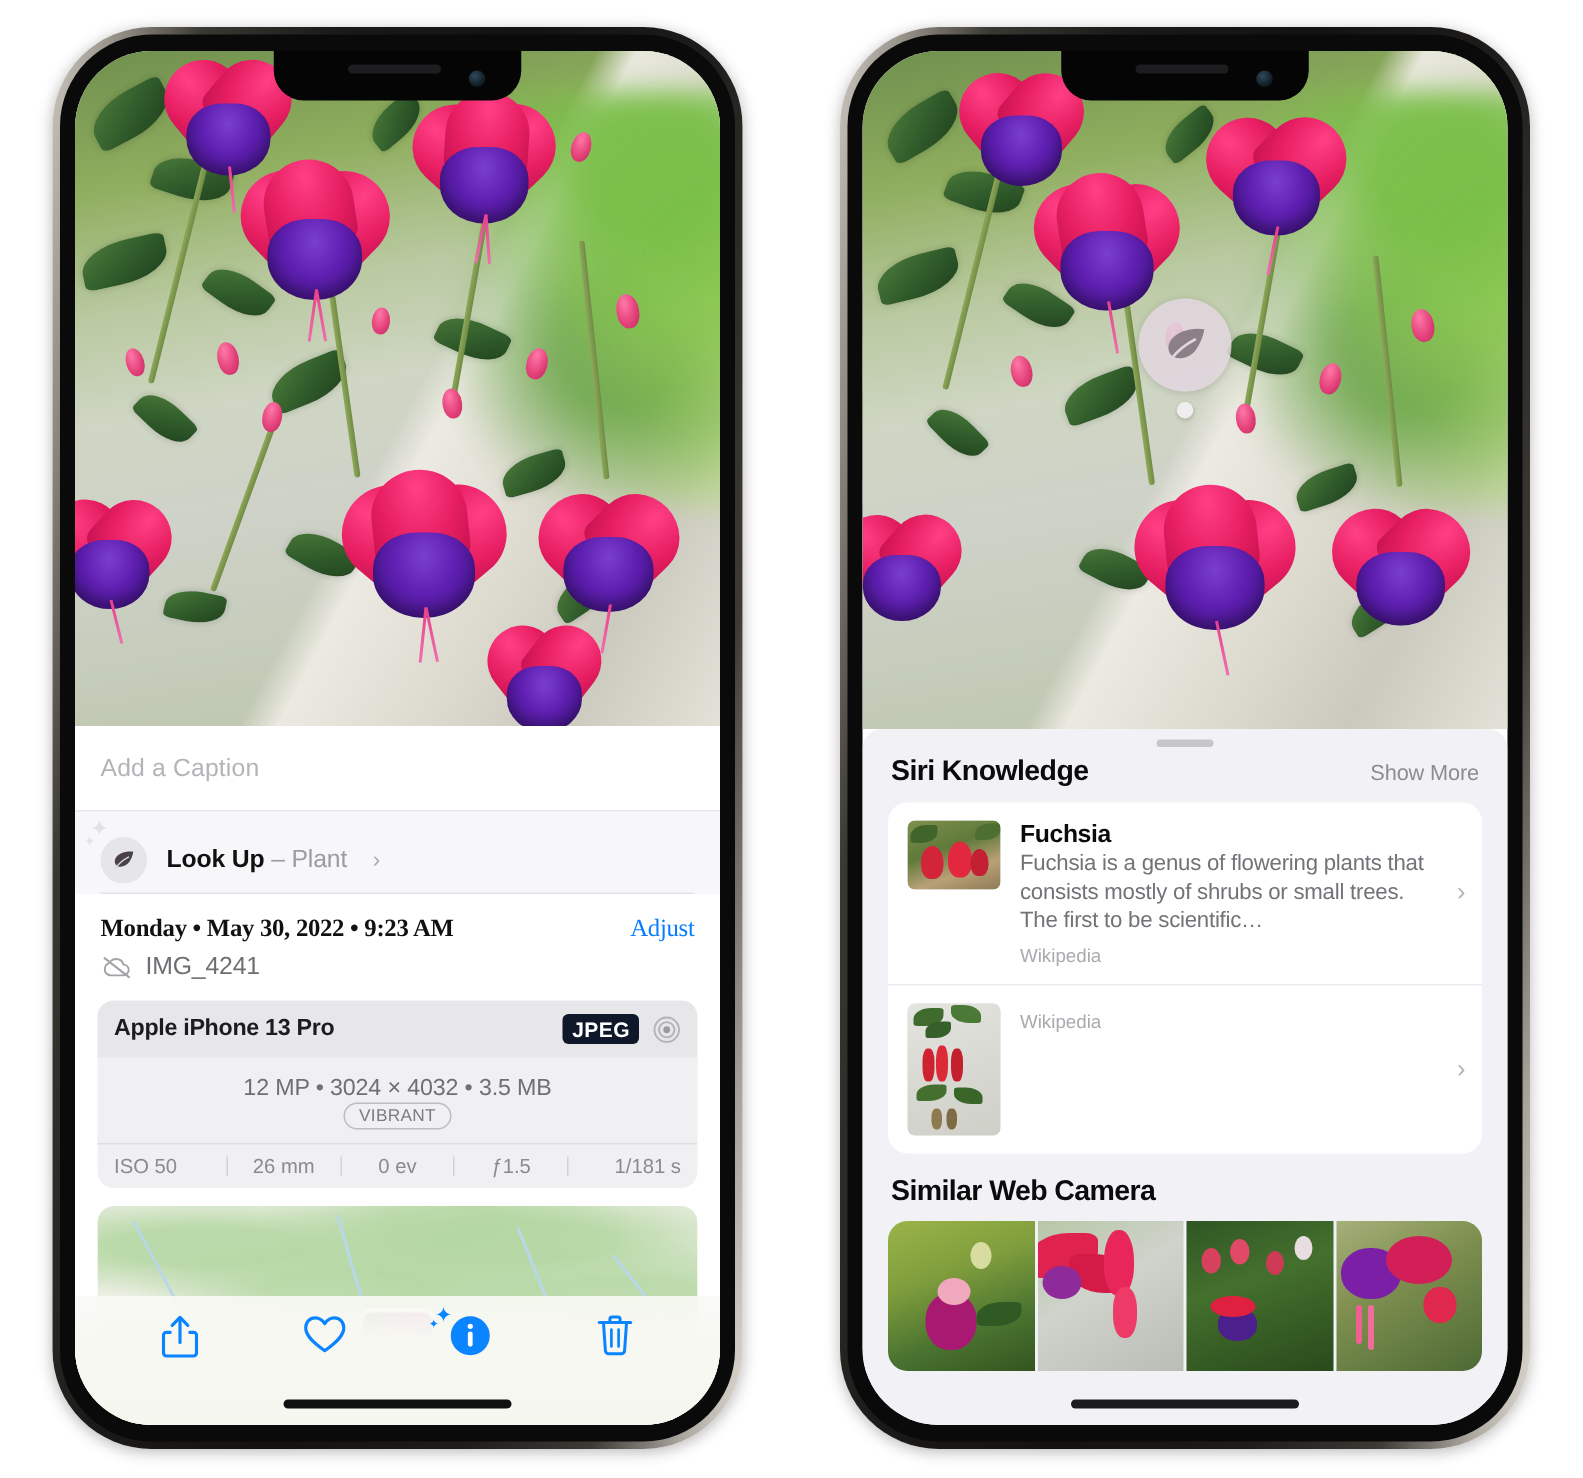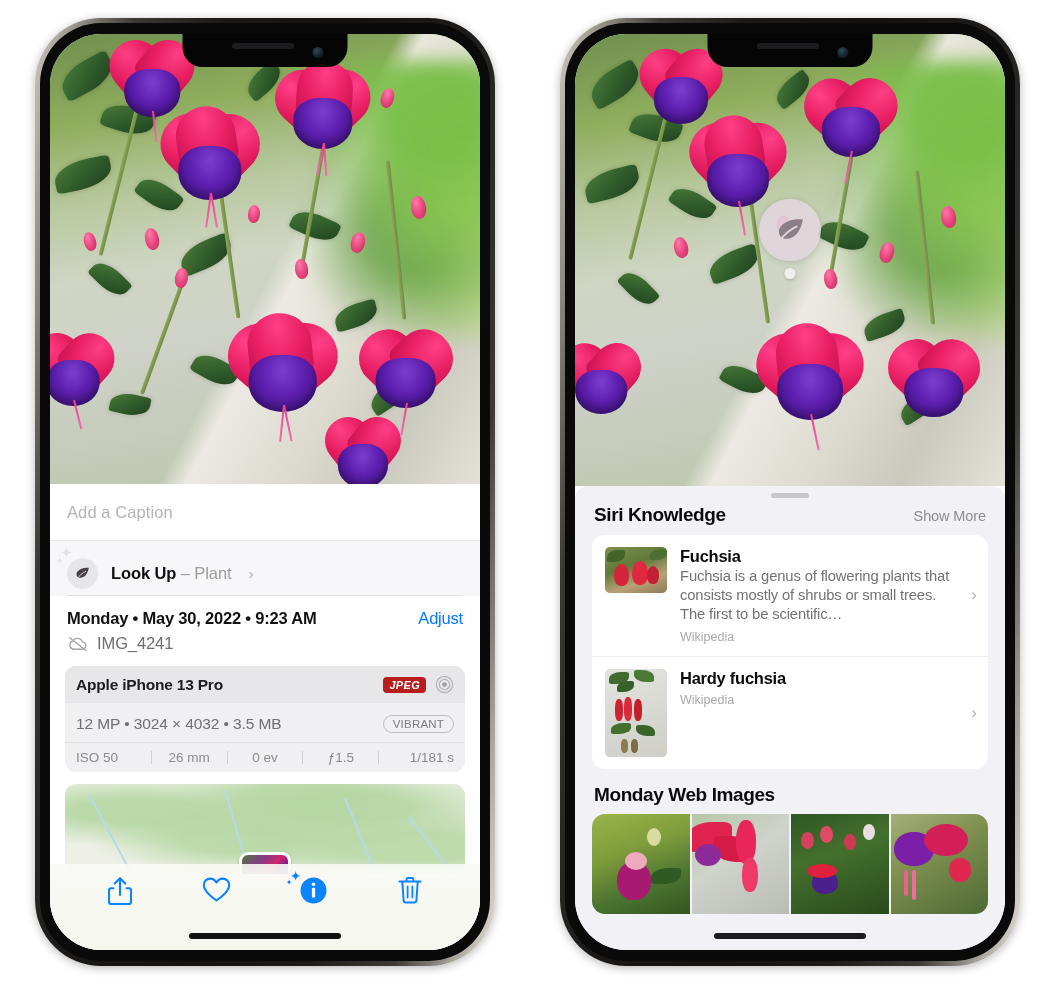--- a/index.html
+++ b/index.html
@@ -174,21 +174,21 @@
   }
   .sparkle.s2 { left: -11px; top: 6px; font-size: 9px; }
   .lookup-text { font-size: 16.5px; font-weight: 700; color: #111; letter-spacing: -.1px; }
   .lookup-text .sub { font-weight: 400; color: #9b9ba0; }
   .chev-sm { color: #a9a9ae; font-size: 15px; margin-left: 4px; }
   .divider-in { height: 1px; background: #e3e3e6; margin: 0 0 0 0; }
 
   .meta-block { background: #fff; padding: 13px 17px 0 17px; }
   .meta-line1 {
     display: flex; align-items: flex-start; justify-content: space-between;
-    font-size: 16.5px; font-weight: 700; color: #111; letter-spacing: -.2px;
+    font-size: 16.5px; font-weight: 700; color: #111; letter-spacing: -.2px; font-family: Liberation Serif, serif;
   }
   .adjust { color: #067cff; font-weight: 400; font-size: 16.5px; }
   .meta-line2 {
     display: flex; align-items: center; gap: 8px;
     margin-top: 6px; font-size: 16.5px; color: #6d6d72; letter-spacing: -.1px;
   }
   .cloud-slash { width: 22px; height: 16px; flex: 0 0 auto; }
 
   .exif-card {
     margin: 13px 15px 0 15px;
@@ -198,30 +198,31 @@
     font-size: 15px;
   }
   .exif-head {
     display: flex; align-items: center; justify-content: space-between;
     padding: 9px 11px;
     background: #e7e7ea;
   }
   .exif-head .dev { font-size: 15.5px; font-weight: 700; color: #1c1c1e; letter-spacing: -.2px; }
   .head-right { display: flex; align-items: center; gap: 9px; }
   .badge-jpeg {
-    background: #b91c1c; color: #fff;
-    font-size: 11px; font-weight: 700; letter-spacing: .3px;
-    padding: 2px 6px; border-radius: 4px; font-style: italic;
+    background: #0f172a; color: #fff;
+    font-size: 14px; font-weight: 700; letter-spacing: .3px;
+    padding: 2px 6px; border-radius: 4px;
   }
   .raw-dot { width: 19px; height: 19px; }
   .exif-body { padding: 8px 11px 9px 11px; }
   .exif-body .l1 { color: #6f6f74; font-size: 15.5px; letter-spacing: -.1px; }
   .exif-body .l2row {
     display: flex; align-items: center; justify-content: space-between;
     margin-top: 4px;
+    flex-direction: column;
   }
   .exif-body .l2 { color: #6f6f74; font-size: 15.5px; letter-spacing: -.1px; }
   .pill-vibrant {
     border: 1px solid #bcbcc1; color: #7b7b80;
     border-radius: 9px; padding: 2px 9px;
     font-size: 11.5px; letter-spacing: .2px;
   }
   .exif-foot {
     display: flex; align-items: center;
     border-top: 1px solid #dedee1;
@@ -703,29 +704,28 @@
                   <span class="blob" style="left:16%;top:34%;width:8px;height:22px;background:#cf2231;border-radius:40%"></span>
                   <span class="blob" style="left:30%;top:32%;width:8px;height:24px;background:#dd2a38;border-radius:40%"></span>
                   <span class="blob" style="left:46%;top:34%;width:8px;height:22px;background:#c41f2d;border-radius:40%"></span>
                   <span class="blob" style="left:10%;top:62%;width:20px;height:11px;background:#44702f;border-radius:60% 14%"></span>
                   <span class="blob" style="left:50%;top:64%;width:19px;height:11px;background:#3a6529;border-radius:14% 60%"></span>
                   <span class="blob" style="left:26%;top:80%;width:7px;height:14px;background:#8d7a4e;border-radius:40%"></span>
                   <span class="blob" style="left:42%;top:80%;width:7px;height:14px;background:#7e6b45;border-radius:40%"></span>
                 </span>
               </span>
               <span class="kbody">
-                <span class="ktitle" style="display:block">Hardy fuchsia</span>
                 <span class="ksrc" style="display:block">Wikipedia</span>
               </span>
               <span class="kchev">›</span>
             </div>
           </div>
 
           <div class="sec-head" style="padding-top:15px;padding-bottom:8px">
-            <span class="sec-title">Monday Web Images</span>
+            <span class="sec-title">Similar Web Camera</span>
           </div>
 
           <div class="web-strip">
             <span class="wi tile-a">
               <span class="blob" style="left:26%;top:48%;width:34px;height:38px;background:#a81a72;border-radius:46%"></span>
               <span class="blob" style="left:34%;top:38%;width:22px;height:18px;background:#f0a8bd;border-radius:50%"></span>
               <span class="blob" style="left:56%;top:14%;width:14px;height:18px;background:#d8dca0;border-radius:50%"></span>
               <span class="blob" style="left:60%;top:54%;width:30px;height:16px;background:#2f5a24;border-radius:60% 14%"></span>
             </span>
             <span class="wi tile-b">

